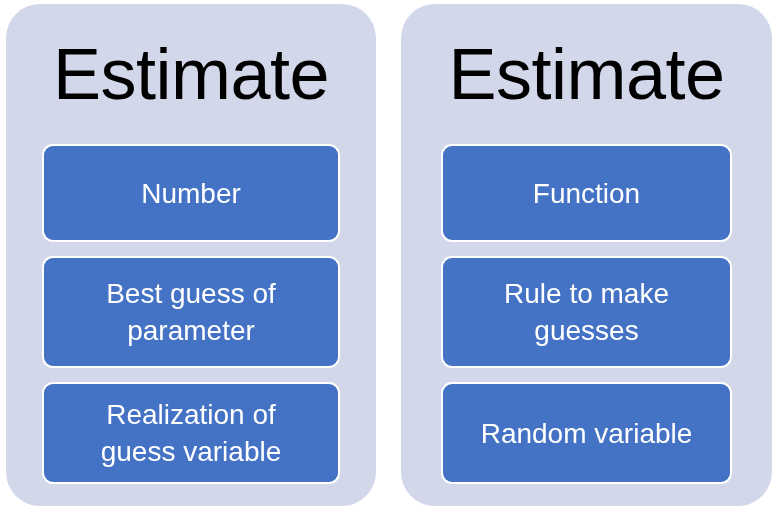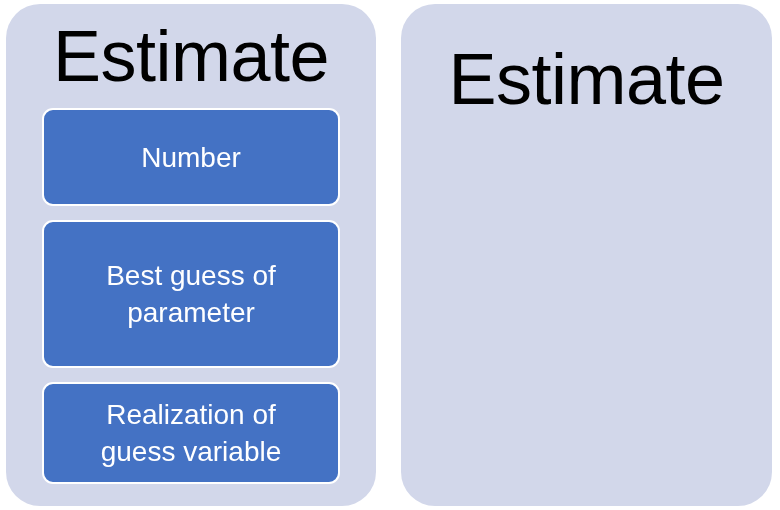--- a/index.html
+++ b/index.html
@@ -31,21 +31,21 @@
     box-sizing: border-box;
     display: flex;
     flex-direction: column;
     align-items: center;
   }
 
   .panel-left  { left: 6px;   width: 370px; }
   .panel-right { left: 401px; width: 371px; }
 
   .panel-title {
-    margin: 0;
+    margin: 16px;
     padding: 0;
     font-weight: 400;
     font-size: 72px;
     line-height: 1;
     color: #000000;
     letter-spacing: -0.5px;
     height: 150px;
     display: flex;
     align-items: center;
     justify-content: center;
@@ -76,36 +76,42 @@
     justify-content: center;
     text-align: center;
     box-sizing: border-box;
     white-space: pre-line;
   }
 
   .panel-left .card  { width: 298px; }
   .panel-right .card { width: 291px; }
 
   .card-1 { height: 98px; }
-  .card-2 { height: 148px; margin-top: 14px; }
+  .card-2 { height: 112px; margin-top: 14px; }
   .card-3 { height: 102px; margin-top: 14px; }
 </style>
 </head>
 <body>
 
 <div class="board">
 
   <section class="panel panel-left">
     <h1 class="panel-title">Estimate</h1>
     <div class="cards">
       <div class="card card-1">Number</div>
       <div class="card card-2">Best guess of
 parameter</div>
       <div class="card card-3">Realization of
 guess variable</div>
     </div>
   </section>
 
   <section class="panel panel-right">
     <h1 class="panel-title">Estimate</h1>
+    <div class="cards">
+      <div class="card card-1">Function</div>
+      <div class="card card-2">Rule to make
+guesses</div>
+      <div class="card card-3">Random variable</div>
+    </div>
   </section>
 
 </div>
 
 </body></html>

